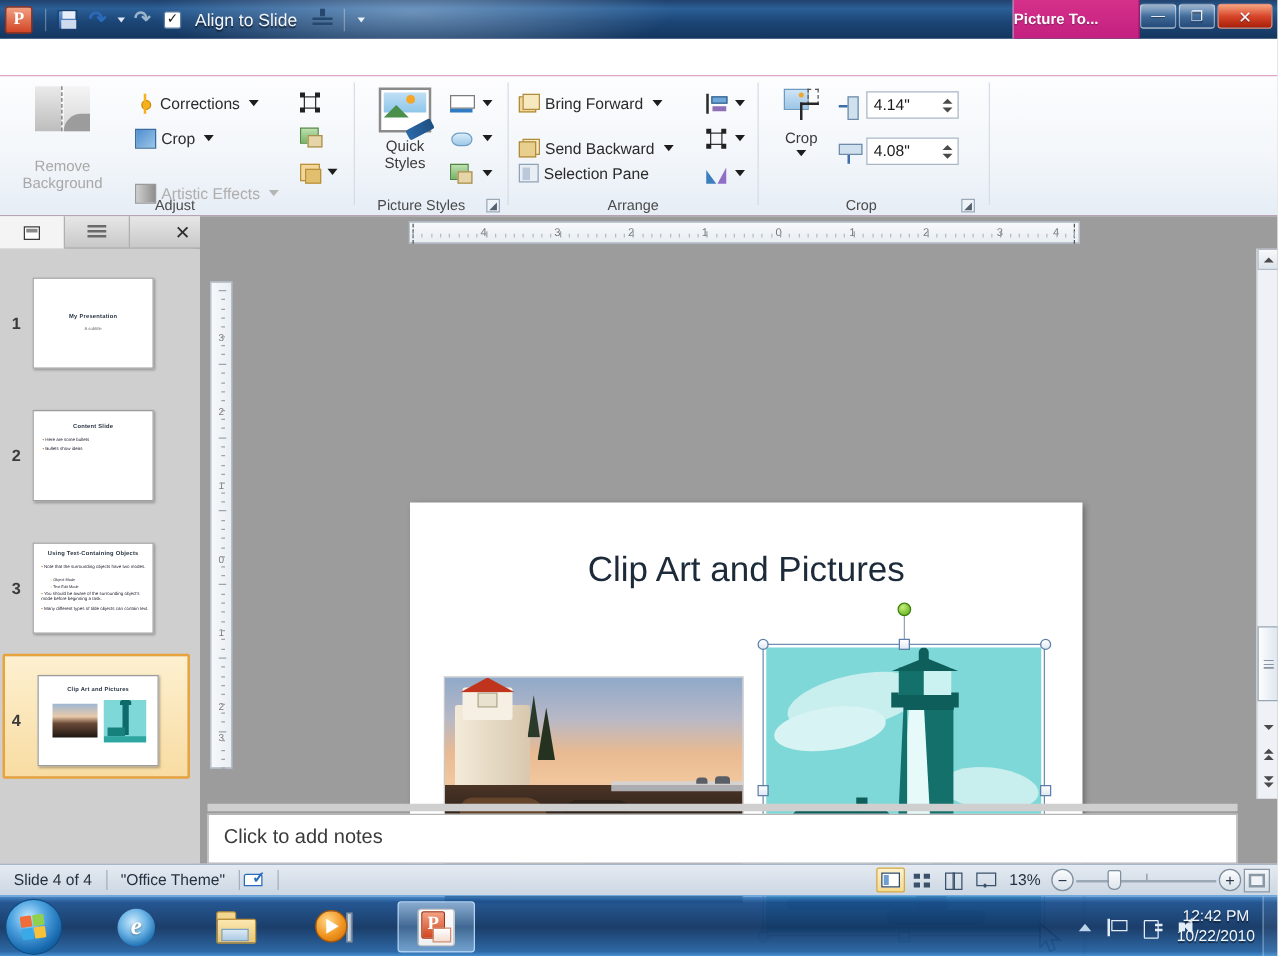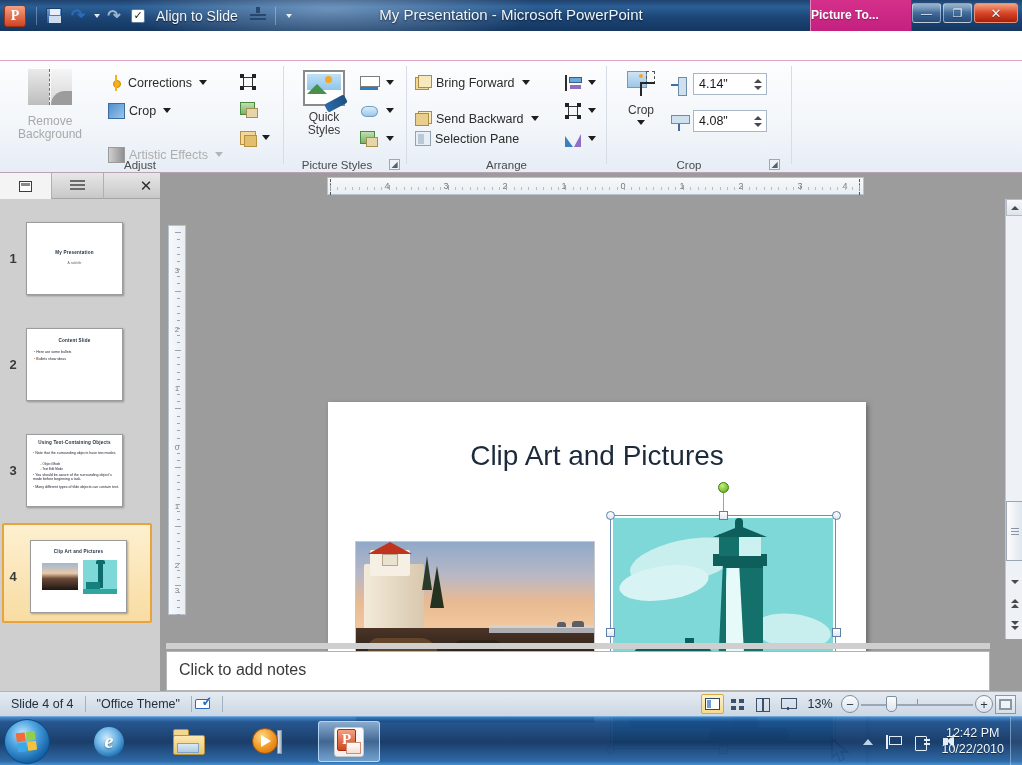--- a/index.html
+++ b/index.html
@@ -427,21 +427,20 @@
       <span class="qat-label">Align to Slide</span>
       <div class="qat-btn" style="margin-left:8px">
           <span class="ico-align icn"></span>
         </div>
       <div class="qat-sep"></div>
       <div class="qat-btn" style="width:14px">
           <span class="caret-sm" style="border-top-color:#e8f0fa"></span>
         </div>
     </div>
 
-    <div class="title-text">My Presentation  -  Microsoft PowerPoint</div>
 
     <div class="ctx-tab-strip">
       <span>Picture To...</span>
     </div>
 
     <div class="winbtns">
       <div class="winbtn">—</div>
       <div class="winbtn">❐</div>
       <div class="winbtn close">✕</div>
     </div>
@@ -452,21 +451,21 @@
     <div class="ribbon-pinkline"></div>
 
     <div class="grp" style="left:0;width:280px">
       <div class="bigbtn disabled" style="left:10px;top:8px;width:80px">
         <span class="i-removebg icn">
           <span class="rb-l"></span>
             <span class="rb-r"></span>
             <span class="rb-hill"></span>
             <span class="rb-dash"></span>
         </span>
-        <span style="margin-top:10px">Remove</span>
+        <span style="margin-top:22px">Remove</span>
         <span>Background</span>
       </div>
 
       <div class="rowbtn" style="left:108px;top:10px">
         <span class="i-sun icn"></span>
         <span>Corrections</span>
         <span class="caret-dk" style="margin-left:3px"></span>
       </div>
       <div class="rowbtn" style="left:108px;top:38px">
         <span class="i-colorpic icn"></span>

